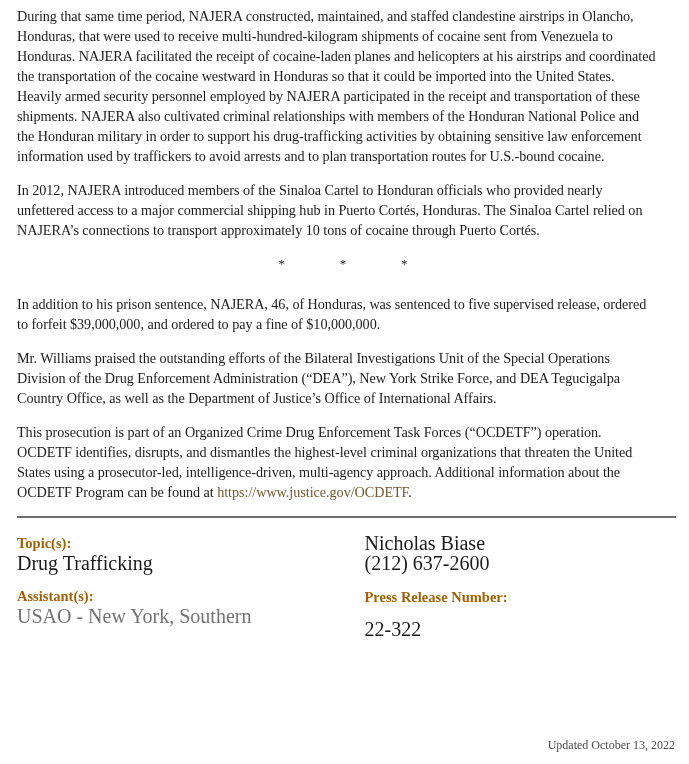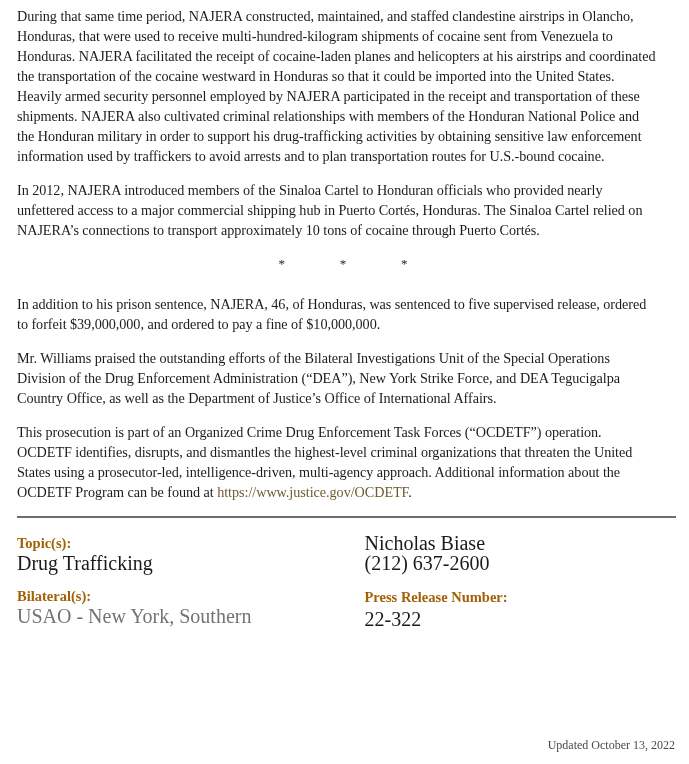--- a/index.html
+++ b/index.html
@@ -74,21 +74,21 @@
     color: #737373;
     cursor: pointer;
   }
   .meta-group {
     margin-bottom: 13px;
   }
   .meta-group.contact {
     margin-bottom: 14px;
   }
   .meta-group.release .meta-value {
-    margin-top: 2px;
+    margin-top: 12px;
   }
   .updated {
     position: absolute;
     right: 14px;
     top: 738px;
     font-size: 12px;
     color: #4a4a4a;
   }
 </style>
 </head>
@@ -112,21 +112,21 @@
 
   <hr class="divider">
 
   <div class="meta">
     <div class="meta-col">
       <div class="meta-group">
         <div class="meta-label">Topic(s):</div>
         <div class="meta-value">Drug Trafficking</div>
       </div>
       <div class="meta-group">
-        <div class="meta-label">Bilateral(s):</div>
+        <div class="meta-label">Assistant(s):</div>
         <div class="meta-value link">USAO - New York, Southern</div>
       </div>
     </div>
     <div class="meta-col right">
       <div class="meta-group contact">
         <div class="meta-value">Nicholas Biase</div>
         <div class="meta-value">(212) 637-2600</div>
       </div>
       <div class="meta-group release">
         <div class="meta-label">Press Release Number:</div>

